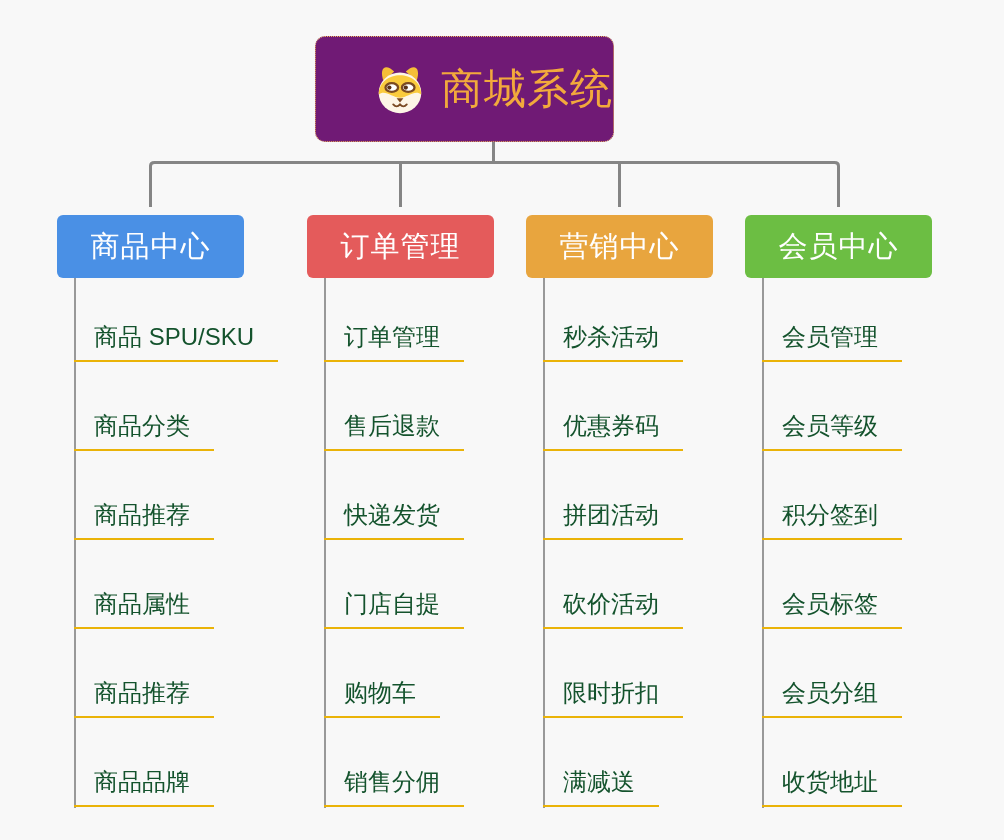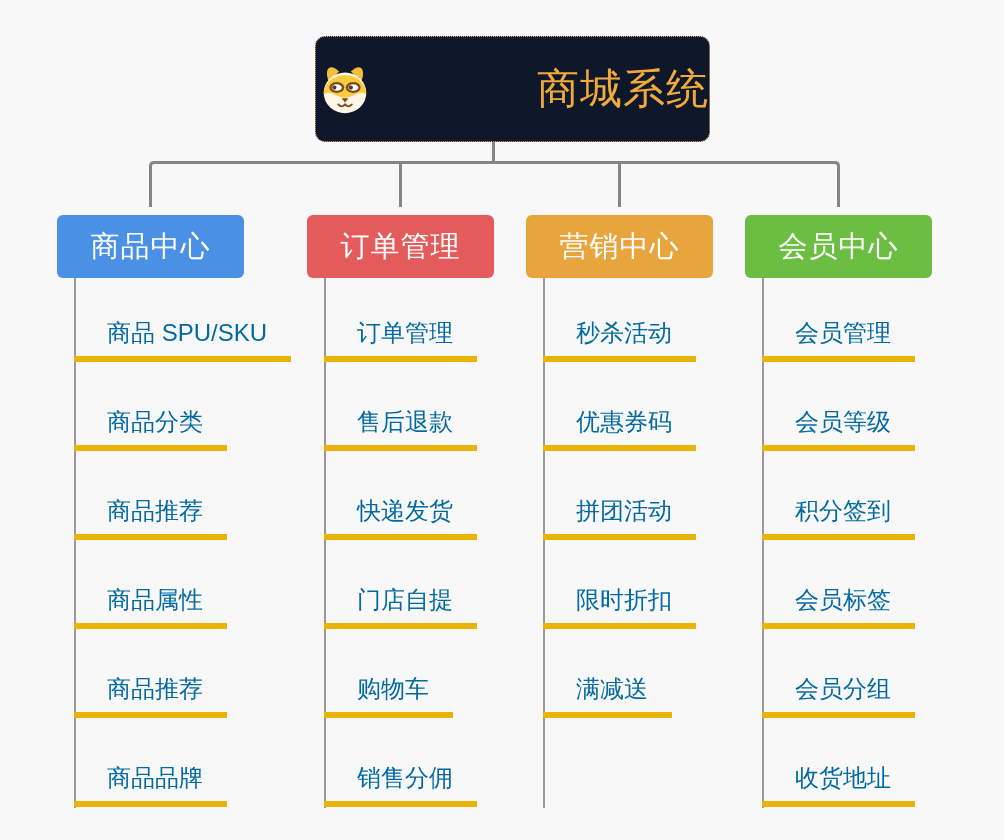--- a/index.html
+++ b/index.html
@@ -3,45 +3,45 @@
 <meta charset="utf-8">
 <style>
   html,body { margin:0; padding:0; }
   .canvas {
     position:relative; width:1004px; height:840px;
     background:#F8F8F8; overflow:hidden;
     font-family:"Liberation Sans","DejaVu Sans",sans-serif;
   }
   
   .root-node {
-    position:absolute; left:315px; top:36px; width:395px; height:106px;
-    box-sizing:border-box; background:#0f172a;
+    position:absolute; left:315px; top:36px; width:299px; height:106px;
+    box-sizing:border-box; background:#701a75;
     border:1px dotted #F0B55E; border-radius:10px;
-    display:flex; align-items:center; justify-content:space-between; gap:12px;
+    display:flex; align-items:center; justify-content:flex-end; gap:12px;
   }
   .root-title { font-size:42px; font-weight:500; color:#F2A93C; letter-spacing:1px; }
   .dog-icon { width:58px; height:56px; flex:0 0 auto; }
   
   .connectors { position:absolute; left:0; top:0; width:1004px; height:840px; pointer-events:none; }
   
   .branch { position:absolute; top:207px; width:262px;margin-top:8px; }
   .branch-header {
     width:187px; height:63px; border-radius:6px;
     display:flex; align-items:center; justify-content:center;
     color:#FFFFFF; font-size:29px; font-weight:500; letter-spacing:1px;
     cursor:default;
   }
   .spine { position:absolute; left:17px; top:63px; width:2px; height:530px; background:#999999; }
   .items { position:absolute; left:17px; top:58px; }
   .item-slot { height:89px; display:flex; align-items:flex-end; }
   .item {
     width:max-content; white-space:nowrap;
-    padding:0 24px 8px 33px;
-    border-bottom:6px solid #eab308;
-    font-size:24px; color:#0369a1; line-height:1.2;
+    padding:0 24px 8px 20px;
+    border-bottom:2px solid #eab308;
+    font-size:24px; color:#14532d; line-height:1.2;
   }
 </style>
 </head>
 <body>
 
 <div class="canvas">
 
   <svg class="connectors" viewBox="0 0 1004 840" xmlns="http://www.w3.org/2000/svg">
     <path d="M493.5 141 L493.5 161" stroke="#858585" stroke-width="3" fill="none"></path>
     <path d="M150.5 207 L150.5 166 Q150.5 162.5 154.5 162.5 L834.5 162.5 Q838.5 162.5 838.5 166 L838.5 207" stroke="#858585" stroke-width="3" fill="none"></path>
@@ -122,20 +122,23 @@
       <div class="item-slot">
           <div class="item">秒杀活动</div>
         </div>
       <div class="item-slot">
           <div class="item">优惠券码</div>
         </div>
       <div class="item-slot">
           <div class="item">拼团活动</div>
         </div>
       <div class="item-slot">
+          <div class="item">砍价活动</div>
+        </div>
+      <div class="item-slot">
           <div class="item">限时折扣</div>
         </div>
       <div class="item-slot">
           <div class="item">满减送</div>
         </div>
     </div>
   </div>
 
   <div class="branch" style="left:745px">
     <div class="branch-header" style="background-color: rgb(108, 190, 67);">会员中心</div>

